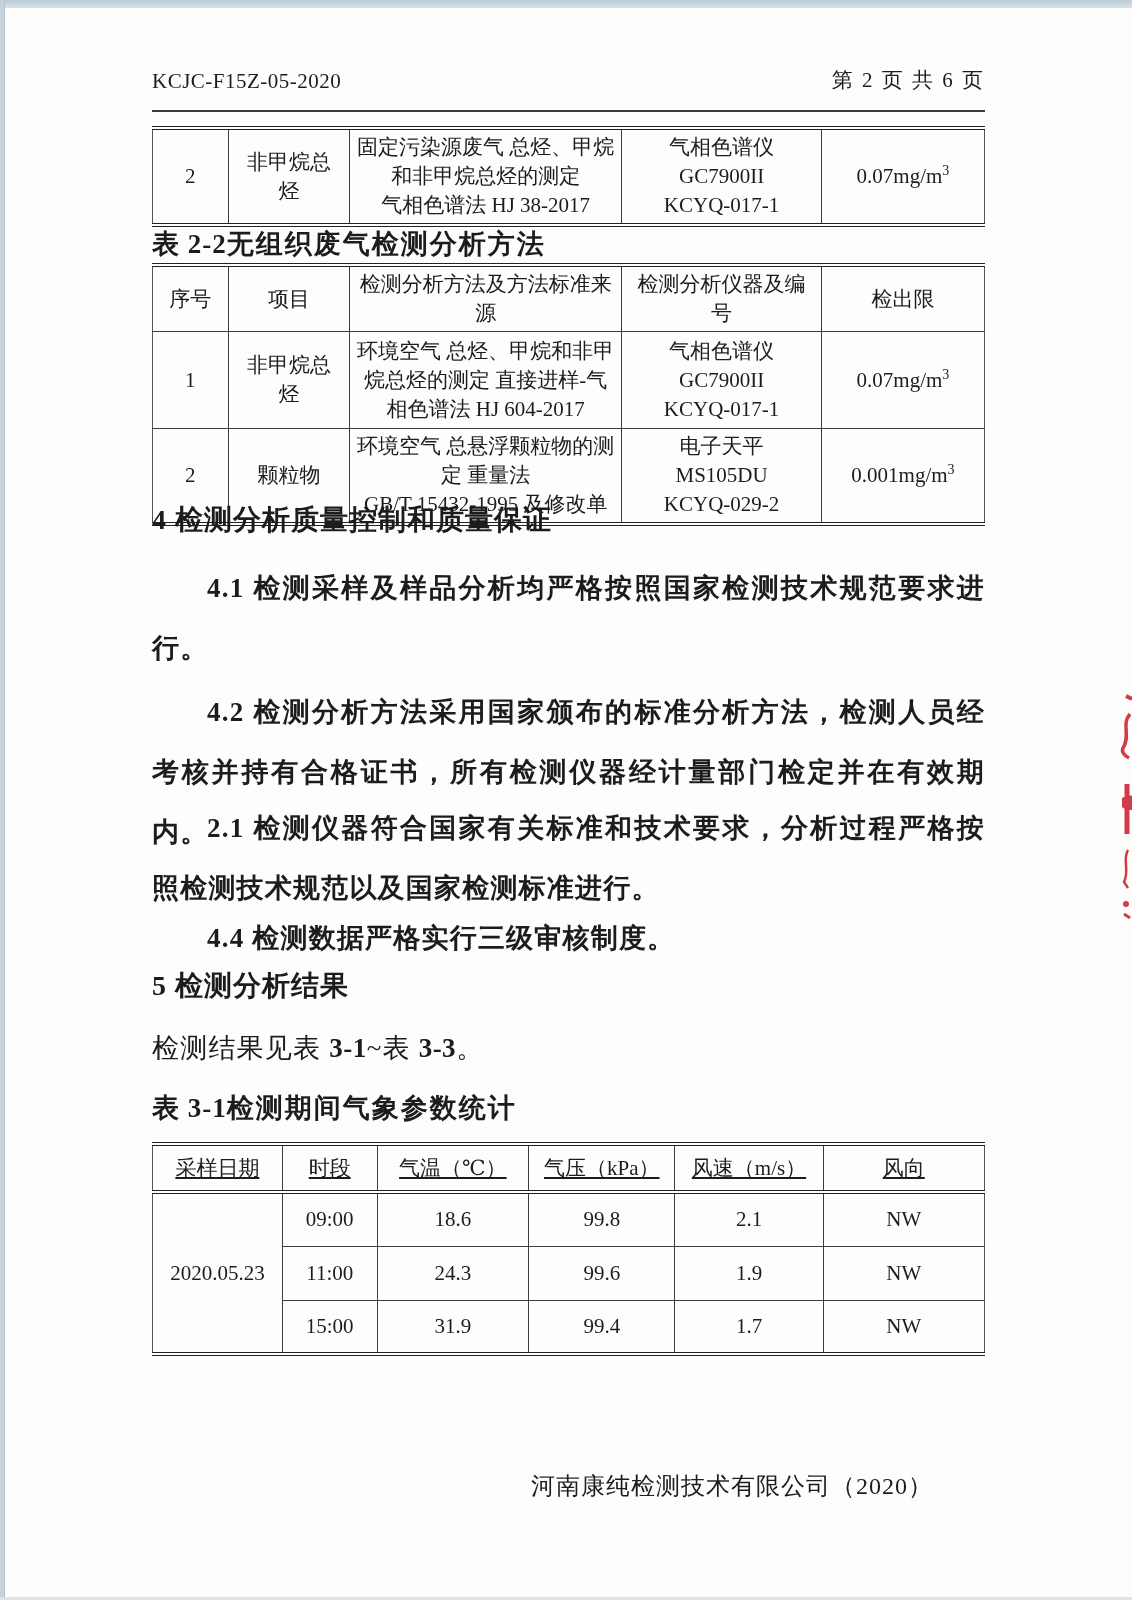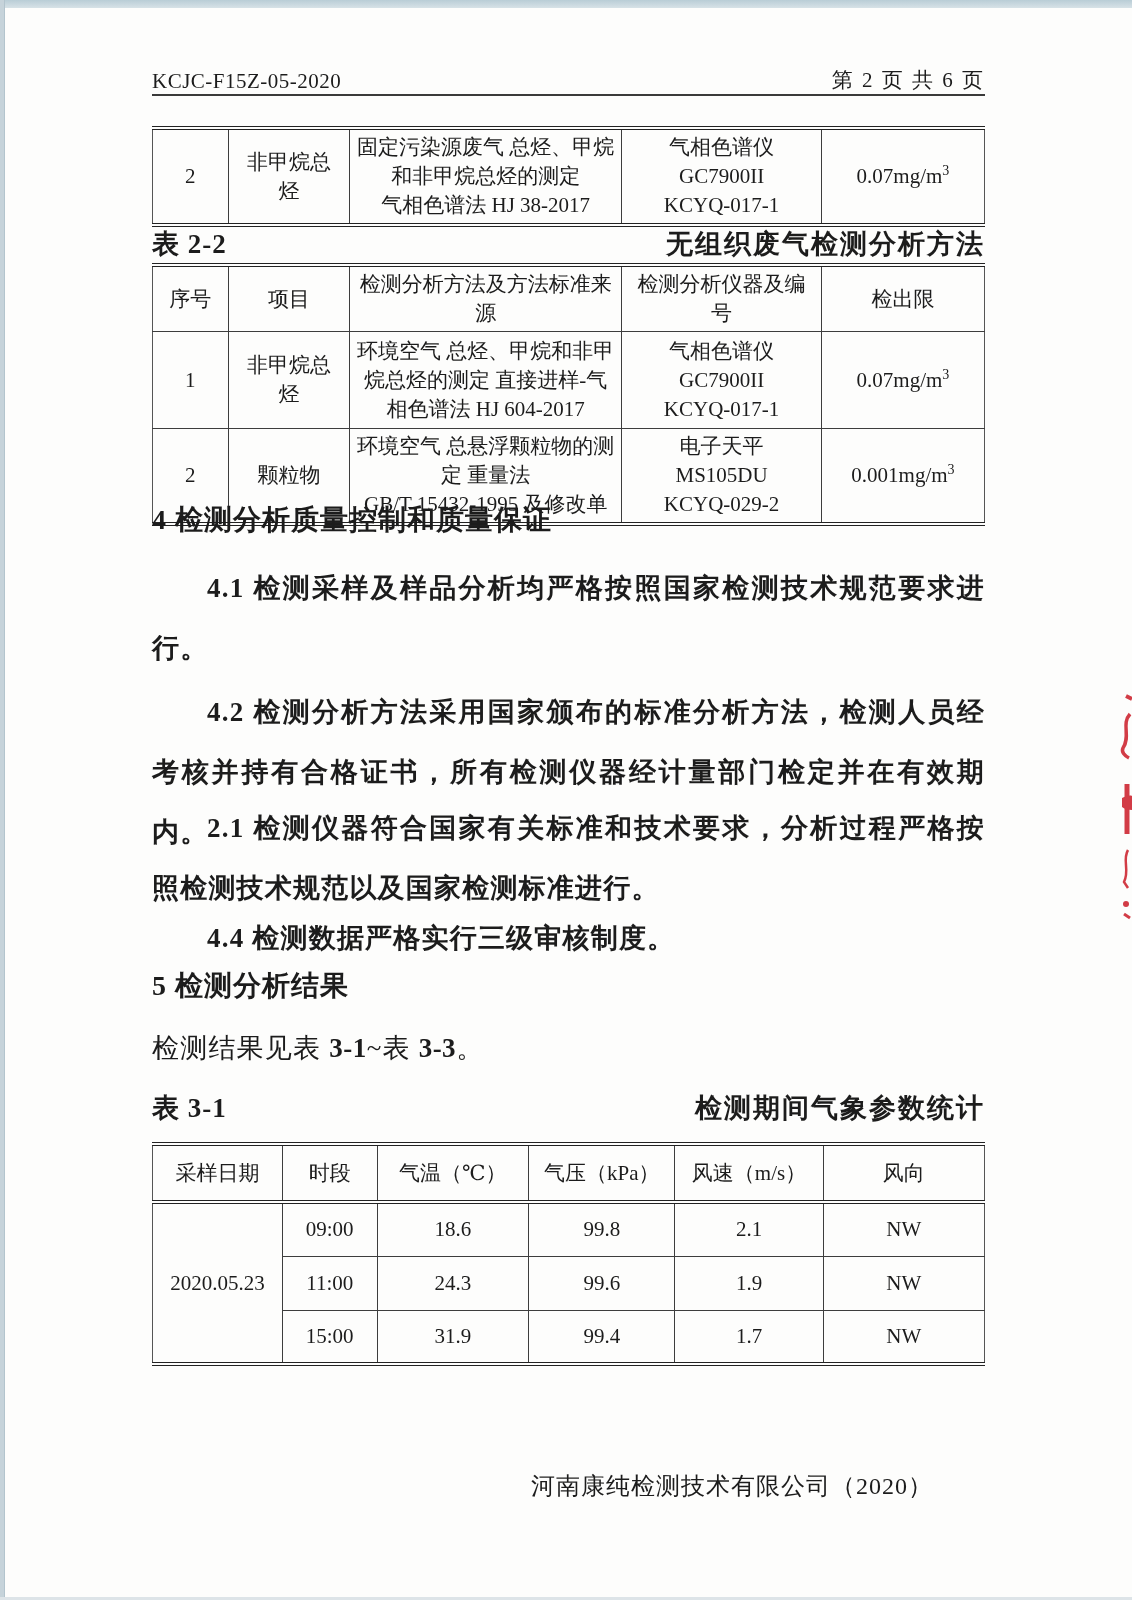--- a/index.html
+++ b/index.html
@@ -27,21 +27,21 @@
   .page {
     position: absolute; left: 152px; top: 0; width: 833px; height: 1600px;
   }
   .abs { position: absolute; left: 0; width: 100%; }
 
   
   .hdr {
     top: 66px;
     display: flex; justify-content: space-between; align-items: flex-end;
     font-size: 21px; letter-spacing: 0.5px;
-    padding-bottom: 0;
+    padding-bottom: 16px;
     border-bottom: 2px solid #3a3a3a;
   }
   .hdr .pageinfo { letter-spacing: 2px; }
 
   
   table { border-collapse: collapse; width: 100%; table-layout: fixed; }
   .tbl { border-top: 4px double #222; border-bottom: 4px double #222; }
   .tbl td, .tbl th {
     border: 1px solid #3d3d3d;
     font-weight: normal;
@@ -52,30 +52,30 @@
   }
   .tbl td:first-child, .tbl th:first-child { border-left: 1px solid #555; }
   .tbl td:last-child, .tbl th:last-child { border-right: 1px solid #555; }
   .t-cont { top: 126px; }
   .t-cont td { height: 94px; }
   .t22 { top: 263px; }
   .t22 .hrow th { height: 57px; }
   .t22 .r1 td { height: 97px; }
   .t22 .r2 td { height: 85px; }
   .t31 { top: 1142px; }
-  .t31 .hrow th { height: 58px; border-bottom: 4px double #222; }
+  .t31 .hrow th { height: 48px; border-bottom: 4px double #222; text-decoration: underline; }
   .t31 td { height: 54px; }
   .sup { vertical-align: super; font-size: 14px; line-height: 0; }
 
   
   .caption { display: flex; align-items: baseline; font-size: 27px; font-weight: bold; line-height: 34px; }
   .cap22 { top: 227px; }
   .cap31 { top: 1091px; }
   .caption .cap-label { letter-spacing: 1px; }
-  .caption .cap-title { flex: 1; text-align: right; letter-spacing: 2px; }
+  .caption .cap-title { flex: 1; text-align: left; letter-spacing: 2px; }
 
   
   .h-sec { font-size: 28px; font-weight: bold; letter-spacing: 1px; line-height: 40px; }
   .h4 { top: 500px; }
   .h5 { top: 966px; }
   .para { font-size: 27px; line-height: 60px; letter-spacing: 1.2px; text-align: justify; }
   .indent { text-indent: 55px; font-weight: bold; }
   .p41 { top: 558px; }
   .p42 { top: 682px; }
   .p43 { top: 798px; }

